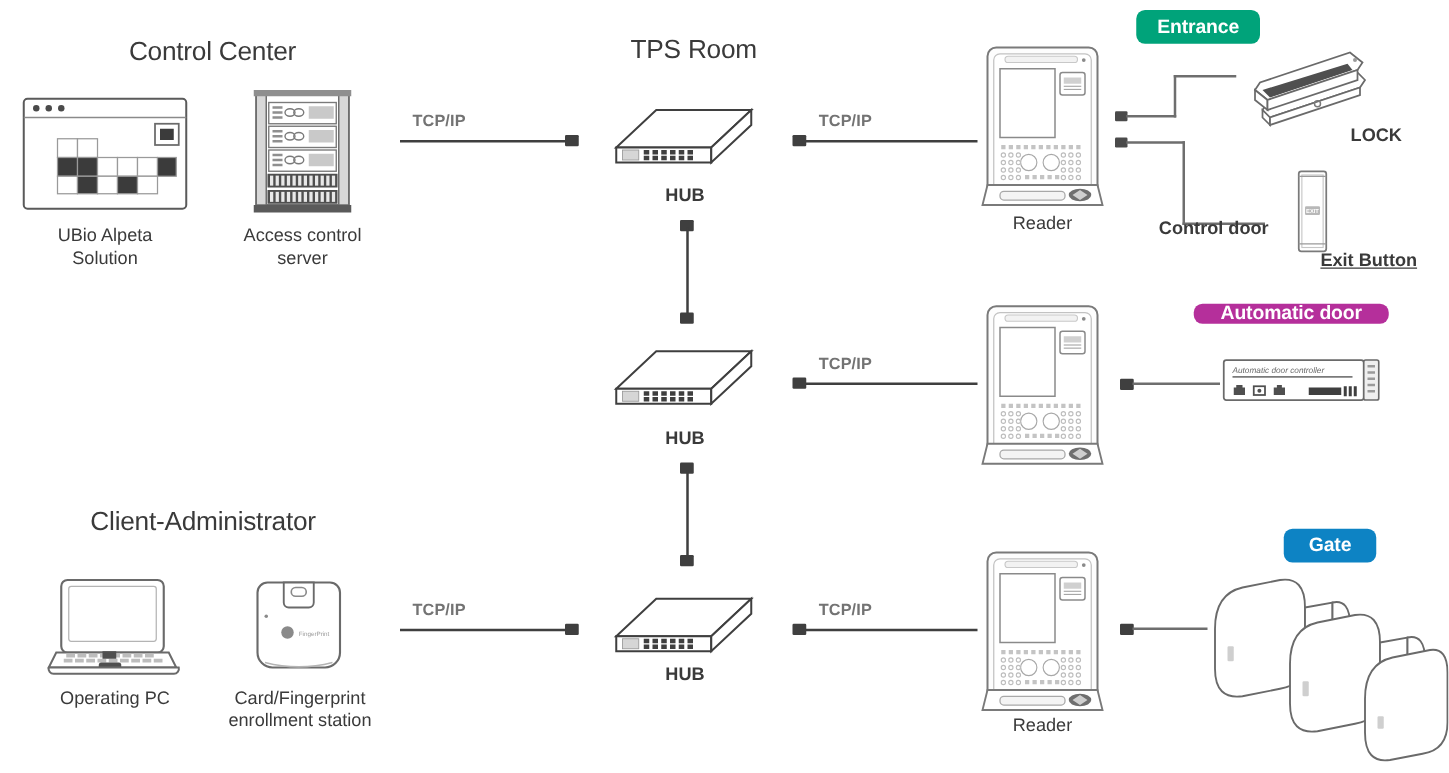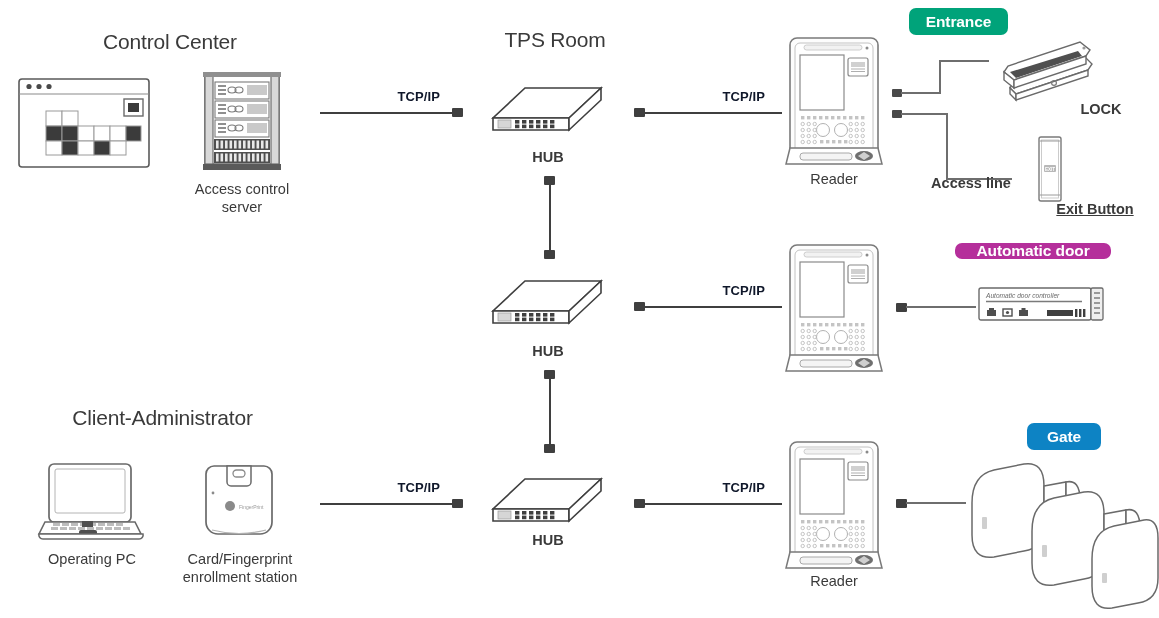--- a/index.html
+++ b/index.html
@@ -45,22 +45,22 @@
     color: #3a3a3a;
     text-align: center;
     line-height: 1.25;
     white-space: pre-line;
   }
 
   
   .link-label {
     font-size: 13px;
     font-weight: 700;
-    color: #0f172a;
-    text-align: right;
+    color: #737373;
+    text-align: left;
     white-space: nowrap;
     letter-spacing: 0.1px;
   }
 
   
   .badge {
     border-radius: 7px;
     color: #ffffff;
     font-size: 15.5px;
     font-weight: 700;
@@ -123,20 +123,22 @@
         <rect x="92" y="48" width="16" height="15" fill="#fff"></rect>
         <rect x="108" y="48" width="15" height="15" fill="#3b3b3b"></rect>
         <rect x="28" y="63" width="16" height="14" fill="#fff"></rect>
         <rect x="44" y="63" width="16" height="14" fill="#3b3b3b"></rect>
         <rect x="60" y="63" width="16" height="14" fill="#fff"></rect>
         <rect x="76" y="63" width="16" height="14" fill="#3b3b3b"></rect>
         <rect x="92" y="63" width="16" height="14" fill="#fff"></rect>
       </g>
     </svg>
   </div>
+  <div class="abs caption" style="left:6px; top:180px; width:156px;">UBio Alpeta
+Solution</div>
 
   <div class="abs" style="left:201px; top:72px;">
     <svg width="82" height="100" viewBox="0 0 82 100">
       <rect x="4" y="4" width="74" height="88" fill="#fff" stroke="#6e6e6e" stroke-width="1.6"></rect>
       <rect x="4" y="4" width="8" height="88" fill="#d8d8d8" stroke="#6e6e6e" stroke-width="1.2"></rect>
       <rect x="70" y="4" width="8" height="88" fill="#d8d8d8" stroke="#6e6e6e" stroke-width="1.2"></rect>
       <rect x="2" y="0" width="78" height="5" fill="#8f8f8f"></rect>
       <rect x="2" y="92" width="78" height="6" fill="#5a5a5a"></rect>
 
       <g>
@@ -328,21 +330,21 @@
   <div class="abs conn-sm" style="left:892px; top:89px;"></div>
   <div class="abs ctrl-h" style="left:901px; top:92px; width:40px;"></div>
   <div class="abs ctrl-v" style="left:939px; top:60px; height:34px;"></div>
   <div class="abs ctrl-h" style="left:939px; top:60px; width:50px;"></div>
 
   <div class="abs conn-sm" style="left:892px; top:110px;"></div>
   <div class="abs ctrl-h" style="left:901px; top:113px; width:47px;"></div>
   <div class="abs ctrl-v" style="left:946px; top:113px; height:67px;"></div>
   <div class="abs ctrl-h" style="left:946px; top:178px; width:66px;"></div>
 
-  <div class="abs caption-b" style="left:921px; top:174px; width:100px;">Access line</div>
+  <div class="abs caption-b" style="left:921px; top:174px; width:100px;">Control door</div>
 
   <div class="abs" style="left:990px; top:40px;">
     <svg width="112" height="70" viewBox="0 0 112 70">
       <g stroke="#6a6a6a" stroke-width="1.4" fill="#fff">
 
         <polygon points="20,48 24,42 96,18 102,24 98,30 26,54"></polygon>
         <polygon points="20,48 26,54 26,60 20,54"></polygon>
         <polygon points="26,54 98,30 98,36 26,60"></polygon>
 
         <polygon points="14,32 18,26 90,2 100,10 96,16 24,40"></polygon>

